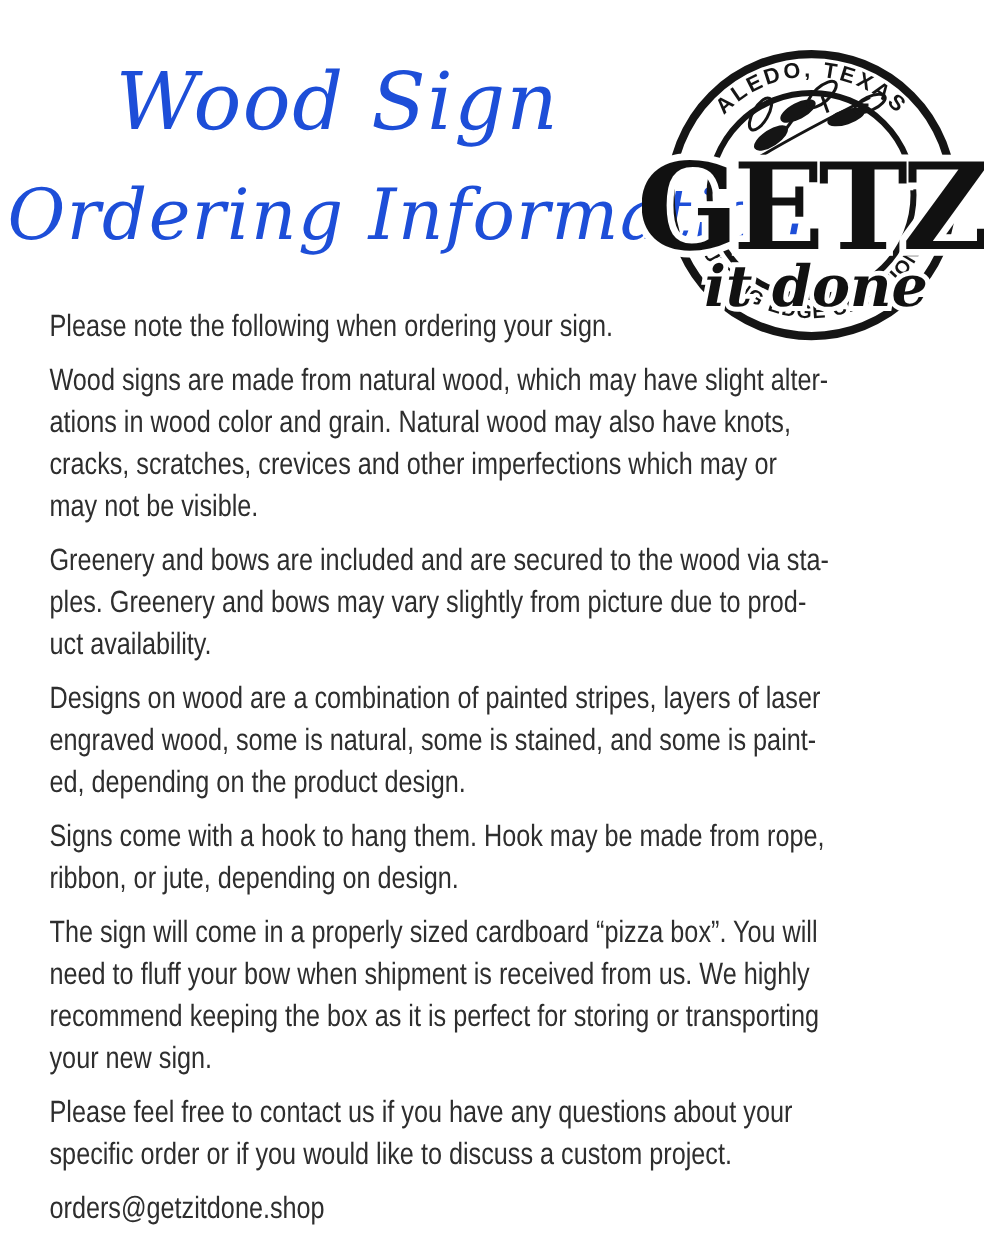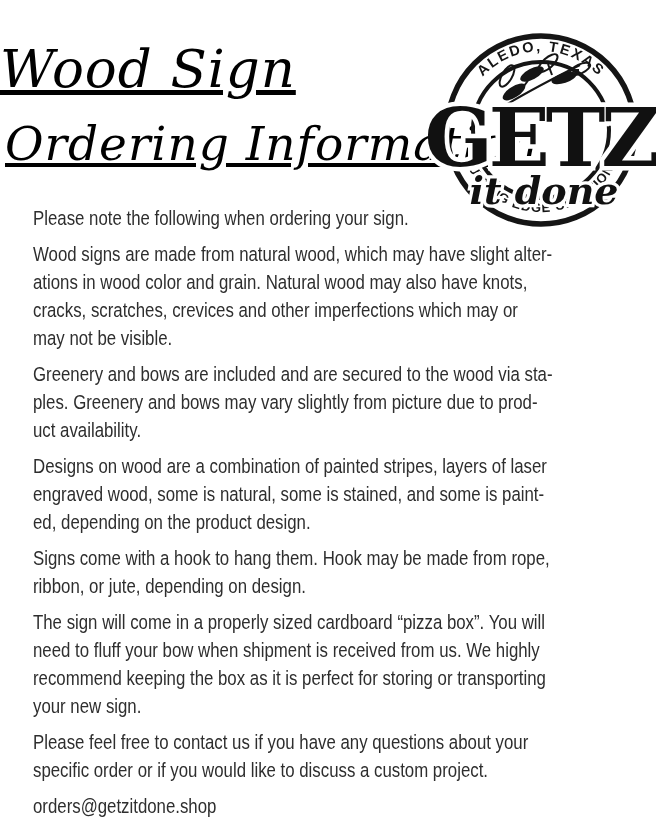--- a/index.html
+++ b/index.html
@@ -8,28 +8,27 @@
     width: 656px;
     height: 832px;
     background: #ffffff;
     overflow: hidden;
     font-family: "Liberation Sans", sans-serif;
   }
 
   
   .title-line {
     position: absolute;
-    text-align: left;
+    text-align: center;
     font-family: "DejaVu Serif", serif;
     font-style: italic;
-    color: #000000;
+    color: #1d4ed8;
     letter-spacing: 1px;
     line-height: 1;
     white-space: nowrap;
-    text-decoration: underline;
   }
   #title-line1 { top: 42px;  left: 0;  width: 450px; font-size: 53px; }
   #title-line2 { top: 120px; left: 5px; width: 515px; font-size: 47px; }
 
   
   #body-text {
     position: absolute;
     top: 204px;
     left: 33px;
     width: 740px;

